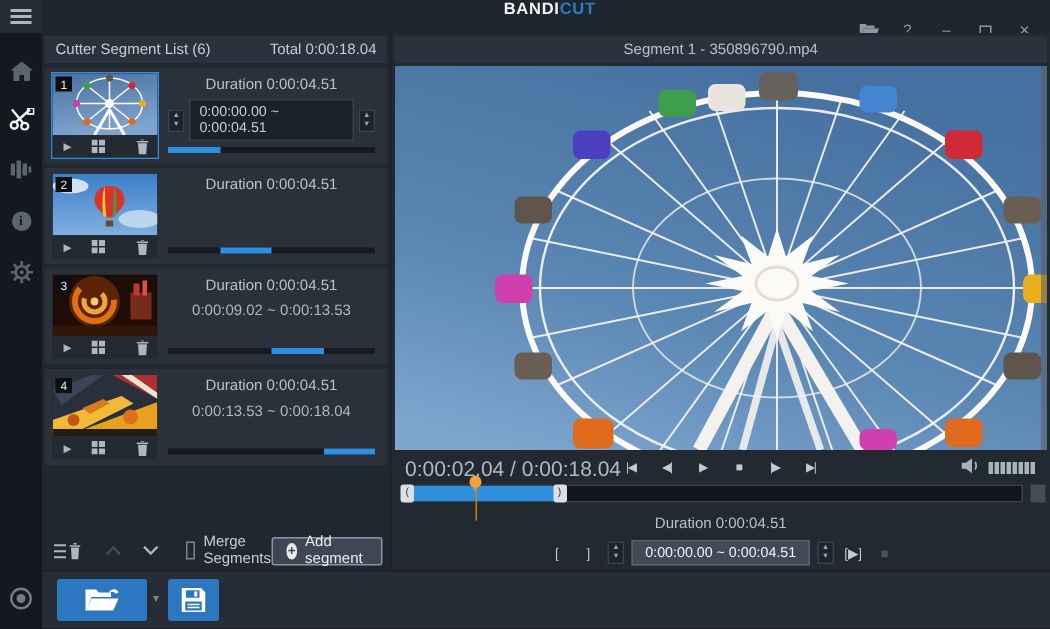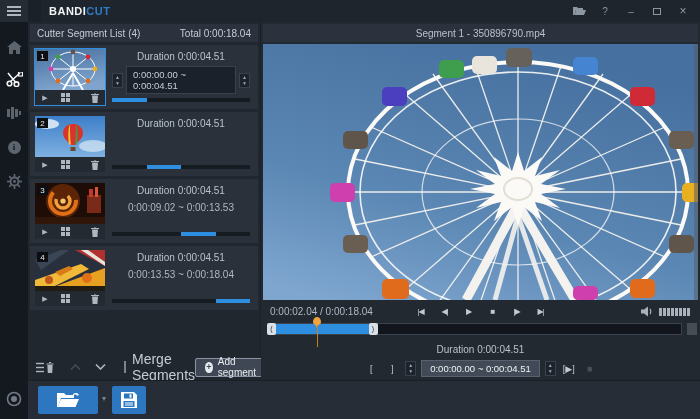--- a/index.html
+++ b/index.html
@@ -1,21 +1,21 @@
 <!DOCTYPE html>
 <html><head>
 <meta charset="utf-8">
 <style>
   * { margin:0; padding:0; box-sizing:border-box; }
   html,body { background:#10141a; }
   body { font-family:"Liberation Sans", sans-serif; }
   .app { position:relative; width:700px; height:419px; background:#1b2128; overflow:hidden; color:#c6ccd4; }
 
   
-  .topbar { position:absolute; left:41px; top:0; right:0; height:22px; background:#1f252d; display:flex; align-items:center; }
+  .topbar { position:absolute; left:25px; top:0; right:0; height:22px; background:#1f252d; display:flex; align-items:center;flex-direction:column; }
   .logo { margin-left:8px; font-size:11px; font-weight:bold; letter-spacing:.5px; }
   .logo .b1 { color:#f2f4f6; }
   .logo .b2 { color:#2e7cc9; }
   .win-icons { margin-left:auto; display:flex; align-items:center; gap:4px; padding-right:6px; }
   .win-btn { width:22px; height:16px; display:flex; align-items:center; justify-content:center; color:#8d97a2; font-size:10px; cursor:default; }
   .win-btn svg { display:block; }
   .maxbox { width:8px; height:7px; border:1px solid #8d97a2; display:inline-block; }
 
   
   .sidebar { position:absolute; left:0; top:0; bottom:0; width:28px; background:#14181f; }
@@ -51,33 +51,33 @@
   .range-box { background:#1b212a; border:1px solid #39414e; color:#c6ccd4; font-size:9.5px; padding:2px 6px; }
   .seg-bar { position:absolute; left:82px; right:8px; bottom:7px; height:4px; background:#161b22; }
   .seg-bar .fill { position:absolute; top:0; height:4px; background:#2e8fe0; }
 
   .list-toolbar { position:absolute; left:2px; right:2px; bottom:2px; height:22px; display:flex; align-items:center; }
   .tb-ico { color:#aeb6bf; display:flex; align-items:center; }
   .tb-listdel { margin-left:6px; gap:1px; }
   .tb-up { margin-left:16px; color:#454d58; }
   .tb-down { margin-left:14px; }
   .merge-box { margin-left:18px; width:12px; height:12px; border:1px solid #7a8492; background:#232931; }
-  .merge-label { margin-left:6px; font-size:14px; color:#c6ccd4; }
+  .merge-label { margin-left:6px; font-size:10px; color:#c6ccd4; }
   .add-btn { margin-left:auto; margin-right:3px; height:19px; background:#3f4754; border:1px solid #8a94a2; border-radius:2px; color:#e8ecf0; font-size:10px; display:flex; align-items:center; gap:5px; padding:0 9px; }
   .plus-circle { width:11px; height:11px; border-radius:50%; background:#e8ecf0; color:#3f4754; font-size:9px; font-weight:bold; display:flex; align-items:center; justify-content:center; line-height:0; }
 
   
   .right-panel { position:absolute; left:261px; top:22px; width:439px; height:358px; background:#232931; }
   .player-title { position:absolute; left:2px; right:2px; top:2px; height:18px; background:#2b323d; display:flex; align-items:center; justify-content:center; font-size:10px; color:#b9c2cc; }
   .video { position:absolute; left:2px; top:22px; width:435px; height:256px; background:#0d1014; overflow:hidden; }
   .video svg { display:block; }
   .video-scroll { position:absolute; right:2px; top:22px; width:4px; height:256px; background:#555c66; opacity:.55; }
 
   .transport { position:absolute; left:2px; right:2px; top:281px; height:17px; display:flex; align-items:center; }
-  .pos-text { font-size:10px; color:#b0b9c4; margin-left:7px; white-space:nowrap; }
+  .pos-text { font-size:14px; color:#b0b9c4; margin-left:7px; white-space:nowrap; }
   .t-buttons { position:absolute; left:50%; transform:translateX(-50%); display:flex; gap:6px; }
   .t-btn { min-width:18px; height:14px; color:#c2cad2; font-size:8px; letter-spacing:-1px; display:flex; align-items:center; justify-content:center; }
   .volume { margin-left:auto; display:flex; align-items:center; gap:5px; margin-right:8px; }
   .vol-bars { display:flex; gap:1px; }
   .vol-bars i { display:block; width:3px; height:8px; background:#aab2bc; }
 
   .timeline { position:absolute; left:9px; top:301px; width:412px; height:12px; background:#12161c; border:1px solid #3a424d; }
   .tl-selection { position:absolute; top:0; height:10px; background:#2e8fe0; }
   .tl-handle { position:absolute; top:-1px; width:9px; height:12px; background:#dbe0e6; border-radius:2px; color:#2a313b; font-size:7px; line-height:12px; text-align:center; }
   .tl-handle.left { transform:translateX(-4px); }
@@ -176,21 +176,21 @@
     <div class="record-ico">
       <svg width="16" height="16" viewBox="0 0 16 16">
           <circle cx="8" cy="8" r="6.5" fill="none" stroke="currentColor" stroke-width="1.6"></circle>
           <circle cx="8" cy="8" r="3" fill="currentColor"></circle>
         </svg>
     </div>
   </div>
 
   <div class="left-panel">
     <div class="list-header">
-      <span>Cutter Segment List (4)</span>
+      <span>Cutter Segment List (6)</span>
       <span class="total">Total 0:00:18.04</span>
     </div>
 
     <div class="seg-item" style="top:23px;">
       <div class="seg-thumb-block selected">
         <div class="seg-thumb">
           <svg width="70" height="41" viewBox="0 0 70 41">
               <defs>
                 <linearGradient id="sk1" x1="0" y1="0" x2=".3" y2="1">
                   <stop offset="0" stop-color="#49719f"></stop>

